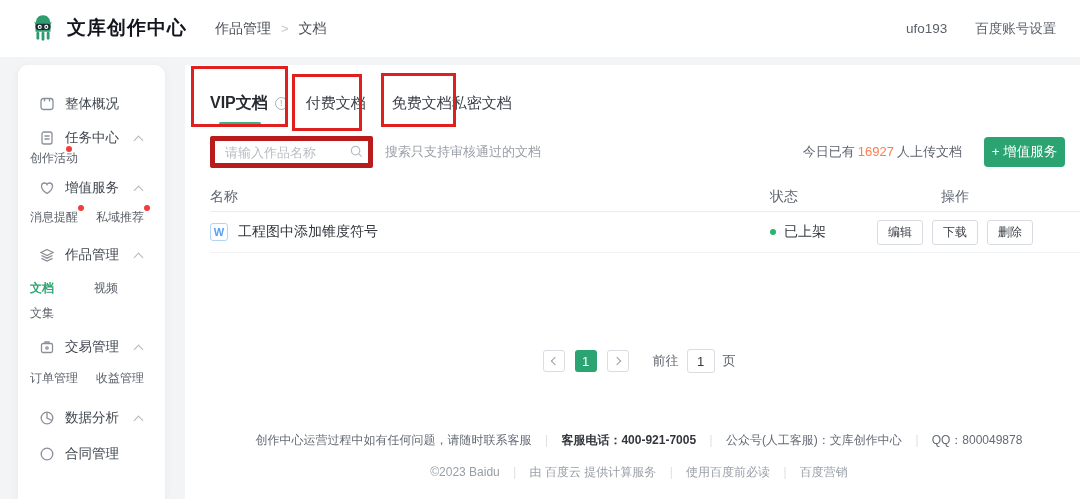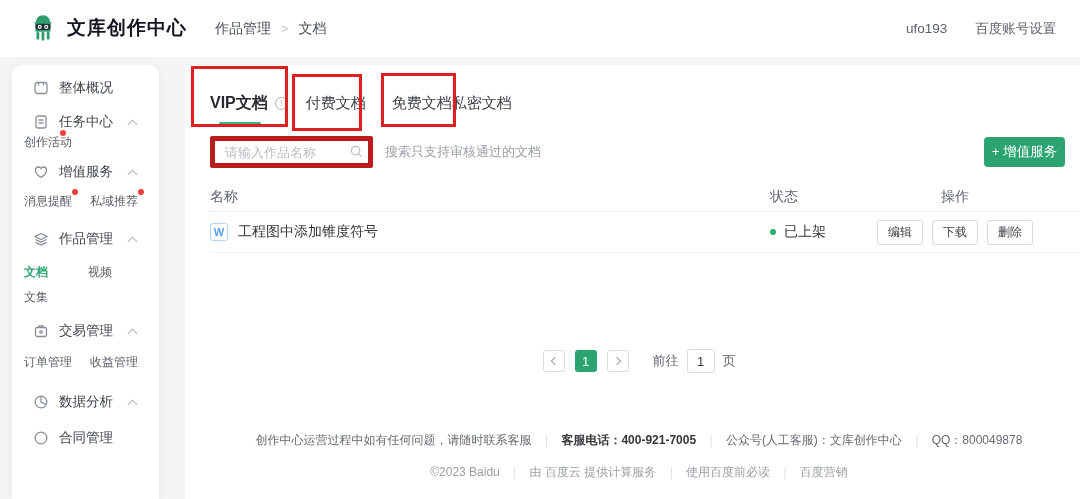--- a/index.html
+++ b/index.html
@@ -20,22 +20,22 @@
   .header { position:absolute; left:0; top:0; width:1080px; height:57px; background:#fff; }
   .logo { position:absolute; left:28px; top:13px; display:flex; align-items:center; cursor:pointer;text-align:center; }
   .logo svg { width:30px; height:30px; }
   .logo-text { margin-left:9px; font-size:19px; font-weight:700; color:#13151f; letter-spacing:1px; }
   .breadcrumb { position:absolute; left:215px; top:0; height:57px; display:flex; align-items:center; font-size:14px; color:#4a4f57; }
   .breadcrumb .sep { color:#c3c7cd; margin:0 10px; font-size:13px; }
   .header-right { position:absolute; left:906px; top:0; height:57px; display:flex; align-items:center; font-size:13.5px; color:#5b6069; white-space:nowrap; }
   .header-right > div { margin-right:28px; cursor:pointer; }
 
   
-  .sidebar { position:absolute; left:12px; top:65px; width:147px; height:434px; background:#fff;
-    border-radius:10px 10px 0 0; box-shadow:0 2px 10px rgba(30,34,40,.05); overflow:hidden; padding-top:12px; }
+  .sidebar { position:absolute; left:18px; top:65px; width:147px; height:434px; background:#fff;
+    border-radius:10px 10px 0 0; box-shadow:0 2px 10px rgba(30,34,40,.05); overflow:hidden; padding-top:28px; }
   .group { display:flex; align-items:center; height:22px; margin-left:20px; margin-right:10px; font-size:13.5px; color:#40464f; cursor:pointer; }
   .group .gicon { width:17px; height:17px; margin-right:10px; display:flex; align-items:center; justify-content:center; }
   .group .gicon svg { width:16px; height:16px; stroke:#8a9099; fill:none; stroke-width:1.3; }
   .chev { width:7px; height:7px; border-left:1.5px solid #b3b7bd; border-top:1.5px solid #b3b7bd; transform:rotate(45deg); margin-left:auto; margin-right:13px; margin-top:4px; }
   .subrow { display:flex; margin-left:12px; height:18px; align-items:center; font-size:12px; color:#5c626b; }
   .subitem { position:relative; min-width:48px; cursor:pointer; }
   .subitem.narrow { min-width:46px; }
   .subitem + .subitem { margin-left:18px; }
   .subitem .dot { position:absolute; top:-4px; right:6px; width:6px; height:6px; border-radius:50%; background:#f23d3d; }
   .subitem.two .dot { right:14px; }
@@ -274,20 +274,21 @@
     <div class="toolbar">
       <div class="search-wrap">
         <input type="text" placeholder="请输入作品名称" style="">
         <svg class="search-icon" viewBox="0 0 16 16">
           <circle cx="7" cy="7" r="4.5" fill="none" stroke="#b8bdc4" stroke-width="1.3"></circle>
           <path d="M10.5 10.5 L13.5 13.5" stroke="#b8bdc4" stroke-width="1.3"></path>
         </svg>
       </div>
       <span class="search-hint">搜索只支持审核通过的文档</span>
       <span class="tb-spacer"></span>
+      <span class="stats"><span>今日已有</span><span class="count">16927</span><span>人上传文档</span></span>
       <button class="add-btn">+ 增值服务</button>
     </div>
 
     <div class="table">
       <div class="thead">
         <div class="col-name">名称</div>
         <div class="col-status">状态</div>
         <div class="col-ops">操作</div>
       </div>
       <div class="trow">

